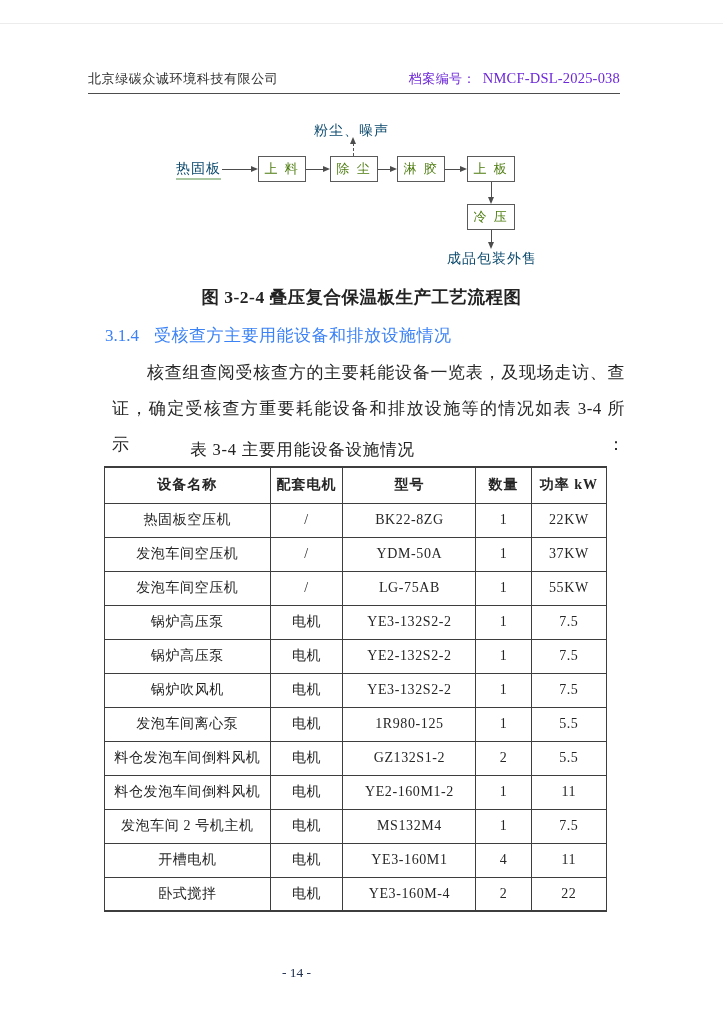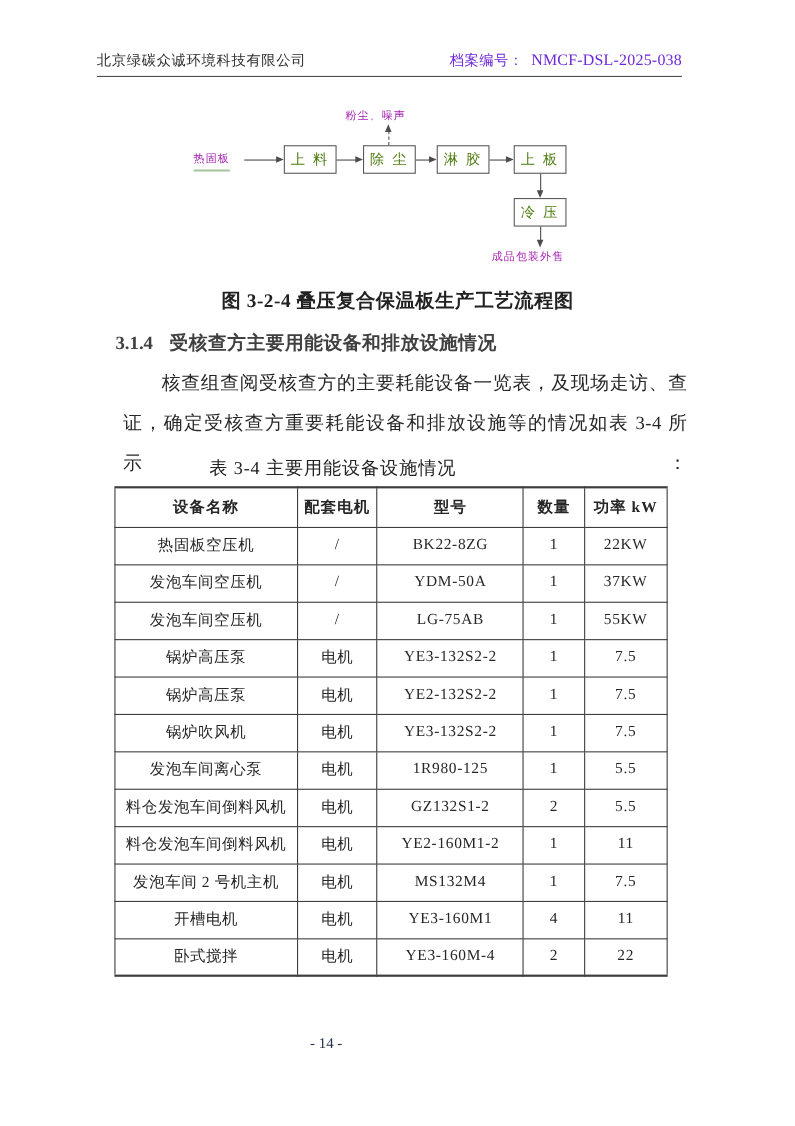--- a/index.html
+++ b/index.html
@@ -4,35 +4,35 @@
 <style>
   * { margin:0; padding:0; box-sizing:border-box; }
   html, body { background:#ffffff; }
   body {
     width:723px; height:1024px;
     font-family:"Liberation Serif","DejaVu Serif",serif;
     color:#262626;
     position:relative;
     overflow:hidden;
   }
-  .page { position:absolute; inset:0; background:#fff; outline:1px solid #ececec; }
+  .page { position:absolute; inset:0; background:#fff; outline:1px solid #ececec;margin-top:24px; }
 
   
   .doc-header {
     position:absolute; top:46px; left:88px; right:103px;
     display:flex; justify-content:space-between; align-items:flex-end;
     padding-bottom:5px; border-bottom:1.5px solid #4d4d4d;
   }
   .company { font-size:13px; letter-spacing:0.6px; color:#2e2e2e; }
   .archive { font-size:13px; font-weight:normal; color:#6d28d9; letter-spacing:0.4px; }
   .archive .no { font-size:14.5px; margin-left:7px; letter-spacing:0.2px; }
 
   
   .flowchart { position:absolute; top:95px; left:0; width:723px; height:152px; }
-  .fc-label { position:absolute; font-size:10px; color:#a21caf; letter-spacing:1px; white-space:nowrap; }
+  .fc-label { position:absolute; font-size:14px; color:#0c4a6e; letter-spacing:1px; white-space:nowrap; }
   .fc-input { top:42px; left:176px; line-height:16px; border-bottom:2px solid #a9c8a2; padding-bottom:1px; }
   .fc-emission { top:3px; left:314px; width:90px; }
   .fc-output { top:131px; left:447px; width:94px; }
   .fc-box {
     position:absolute; width:48px; height:26px;
     border:1px solid #5a5a5a; background:#fff;
     display:flex; align-items:center; justify-content:center;
     font-size:13px; letter-spacing:2px; color:#4d7c0f; white-space:nowrap;
   }
   .fc-box.b1 { left:258px; top:37px; }
@@ -66,21 +66,21 @@
   }
   .avd { left:353px; top:24px; height:13px; }
 
   
   .fig-caption {
     position:absolute; top:261px; left:0; width:723px;
     text-align:center; font-weight:bold; font-size:17.5px; letter-spacing:0.5px; color:#222;
   }
   .section-head {
     position:absolute; top:300px; left:105px; right:103px;
-    font-weight:bold; font-size:17px; color:#404040; letter-spacing:0.5px;
+    font-weight:normal; font-size:17px; color:#3b82f6; letter-spacing:0.5px;
   }
   .section-head .num { margin-right:15px; letter-spacing:0; }
   .para { position:absolute; top:331px; left:112px; width:513px; font-size:17px; color:#262626; }
   .para .line { line-height:36px; text-align:justify; text-align-last:justify; letter-spacing:0.5px; }
   .para .line.indent { text-indent:35px; }
 
   
   .tbl-caption {
     position:absolute; top:415px; left:4px; width:597px;
     text-align:center; font-weight:normal; font-size:16.5px; color:#222; letter-spacing:0.8px;

